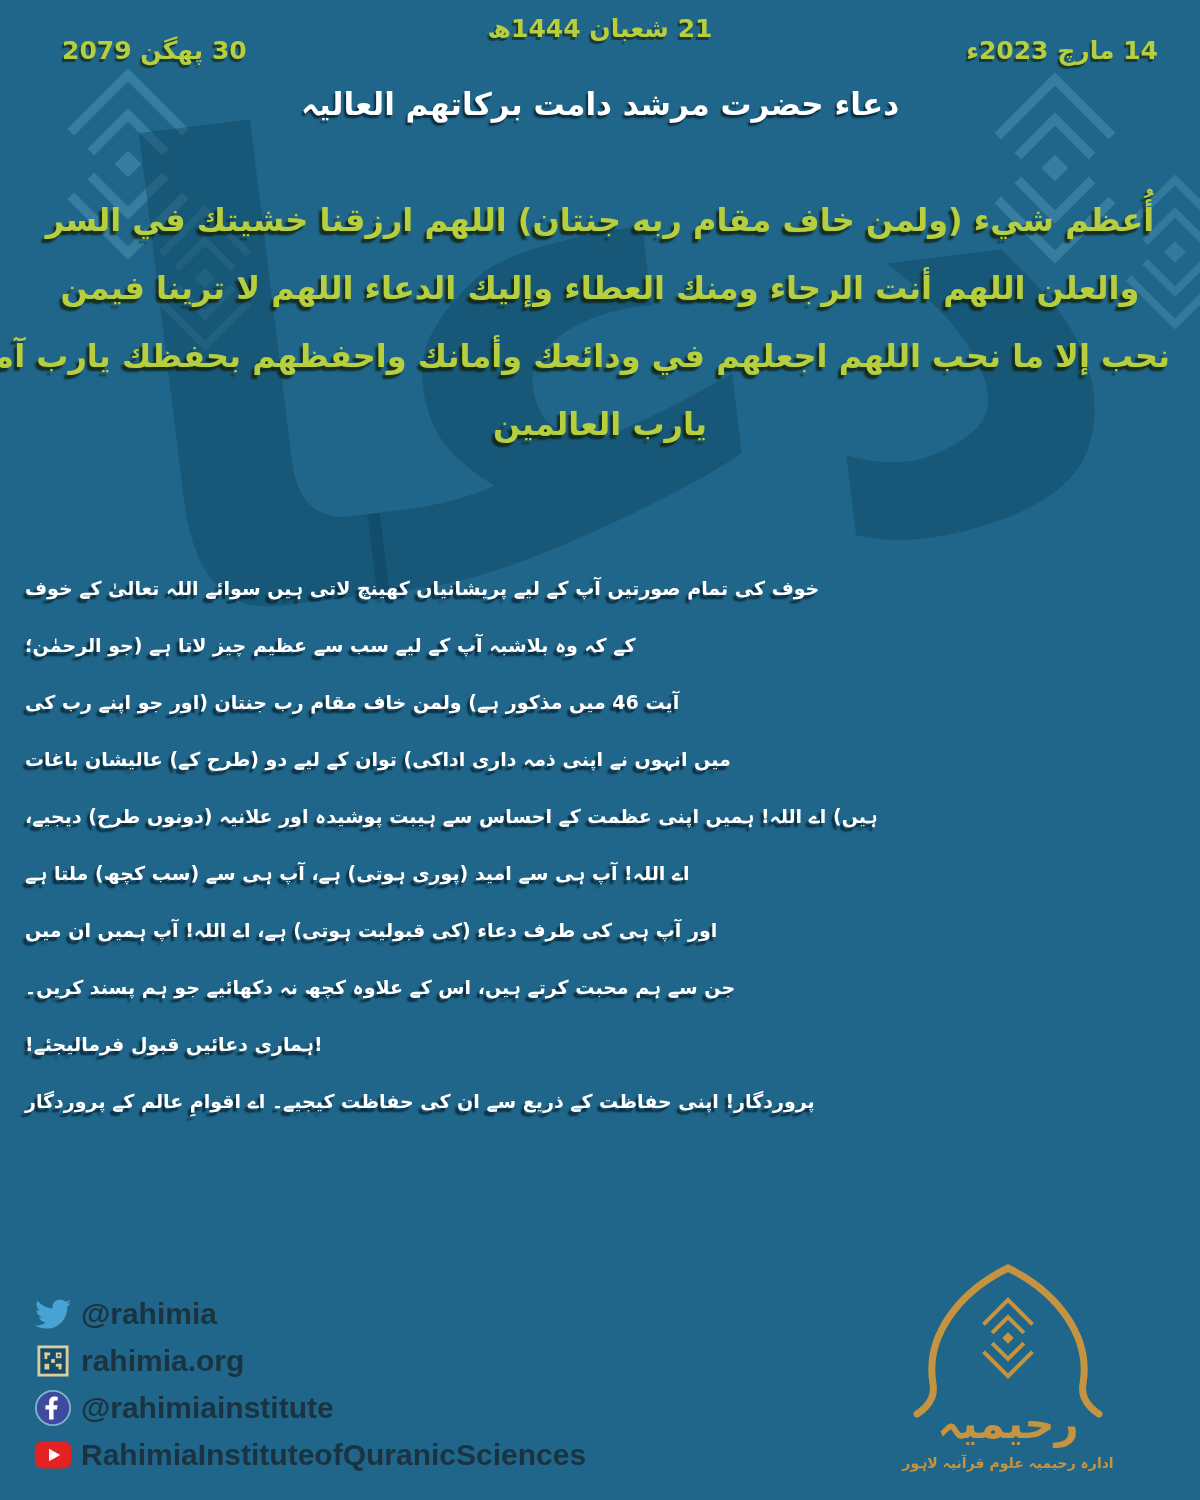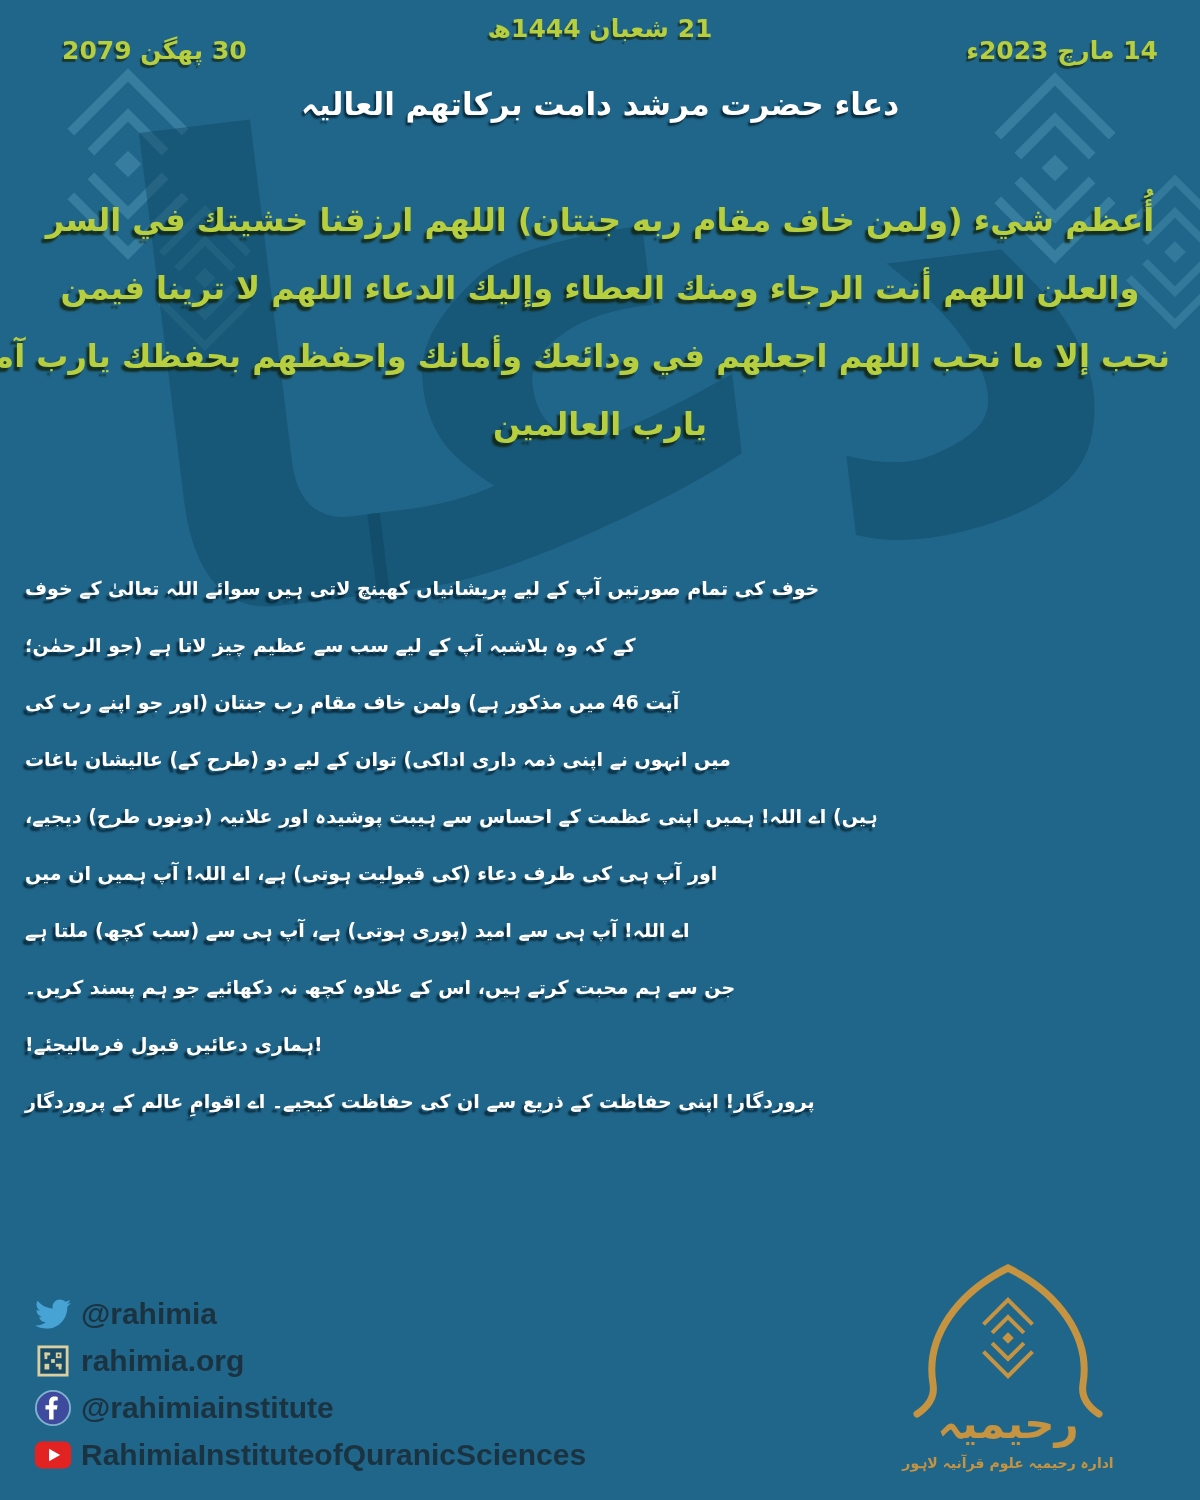--- a/index.html
+++ b/index.html
@@ -86,22 +86,22 @@
     <div class="line">نحب إلا ما نحب اللهم اجعلهم في ودائعك وأمانك واحفظهم بحفظك يارب آمين</div>
     <div class="line">يارب العالمين</div>
   </section>
 
   <section class="urdu">
     <div class="line">خوف کی تمام صورتیں آپ کے لیے پریشانیاں کھینچ لاتی ہیں سوائے اللہ تعالیٰ کے خوف</div>
     <div class="line">کے کہ وہ بلاشبہ آپ کے لیے سب سے عظیم چیز لاتا ہے (جو الرحمٰن؛</div>
     <div class="line">آیت 46 میں مذکور ہے) ولمن خاف مقام رب جنتان (اور جو اپنے رب کی</div>
     <div class="line">میں انہوں نے اپنی ذمہ داری اداکی) توان کے لیے دو (طرح کے) عالیشان باغات</div>
     <div class="line">ہیں) اے اللہ! ہمیں اپنی عظمت کے احساس سے ہیبت پوشیدہ اور علانیہ (دونوں طرح) دیجیے،</div>
+    <div class="line">اے اللہ! آپ ہی سے امید (پوری ہوتی) ہے، آپ ہی سے (سب کچھ) ملتا ہے</div>
     <div class="line">اور آپ ہی کی طرف دعاء (کی قبولیت ہوتی) ہے، اے اللہ! آپ ہمیں ان میں</div>
-    <div class="line">اے اللہ! آپ ہی سے امید (پوری ہوتی) ہے، آپ ہی سے (سب کچھ) ملتا ہے</div>
     <div class="line">جن سے ہم محبت کرتے ہیں، اس کے علاوہ کچھ نہ دکھائیے جو ہم پسند کریں۔</div>
     <div class="line">!ہماری دعائیں قبول فرمالیجئے!</div>
     <div class="line">پروردگار! اپنی حفاظت کے ذریع سے ان کی حفاظت کیجیے۔ اے اقوامِ عالم کے پروردگار</div>
   </section>
 
   <ul class="social">
     <li>
       <span class="icon">
         <svg width="36" height="36" viewBox="0 0 512 512">
             <path fill="#47a3d3" d="M459.37 151.716c.325 4.548.325 9.097.325 13.645 0 138.72-105.583 298.558-298.558 298.558-59.452 0-114.68-17.219-161.137-47.106 8.447.974 16.568 1.299 25.34 1.299 49.055 0 94.213-16.568 130.274-44.832-46.132-.975-84.792-31.188-98.112-72.772 6.498.974 12.995 1.624 19.818 1.624 9.421 0 18.843-1.3 27.614-3.573-48.081-9.747-84.143-51.98-84.143-102.985v-1.299c13.969 7.797 30.214 12.67 47.431 13.319-28.264-18.843-46.781-51.005-46.781-87.391 0-19.492 5.197-37.36 14.294-52.954 51.655 63.675 129.3 105.258 216.365 109.807-1.624-7.797-2.599-15.918-2.599-24.04 0-57.828 46.782-104.934 104.934-104.934 30.213 0 57.502 12.67 76.67 33.137 23.715-4.548 46.456-13.32 66.599-25.34-7.798 24.366-24.366 44.833-46.132 57.827 21.117-2.273 41.584-8.122 60.426-16.243-14.292 20.791-32.161 39.308-52.628 54.253z"></path>

